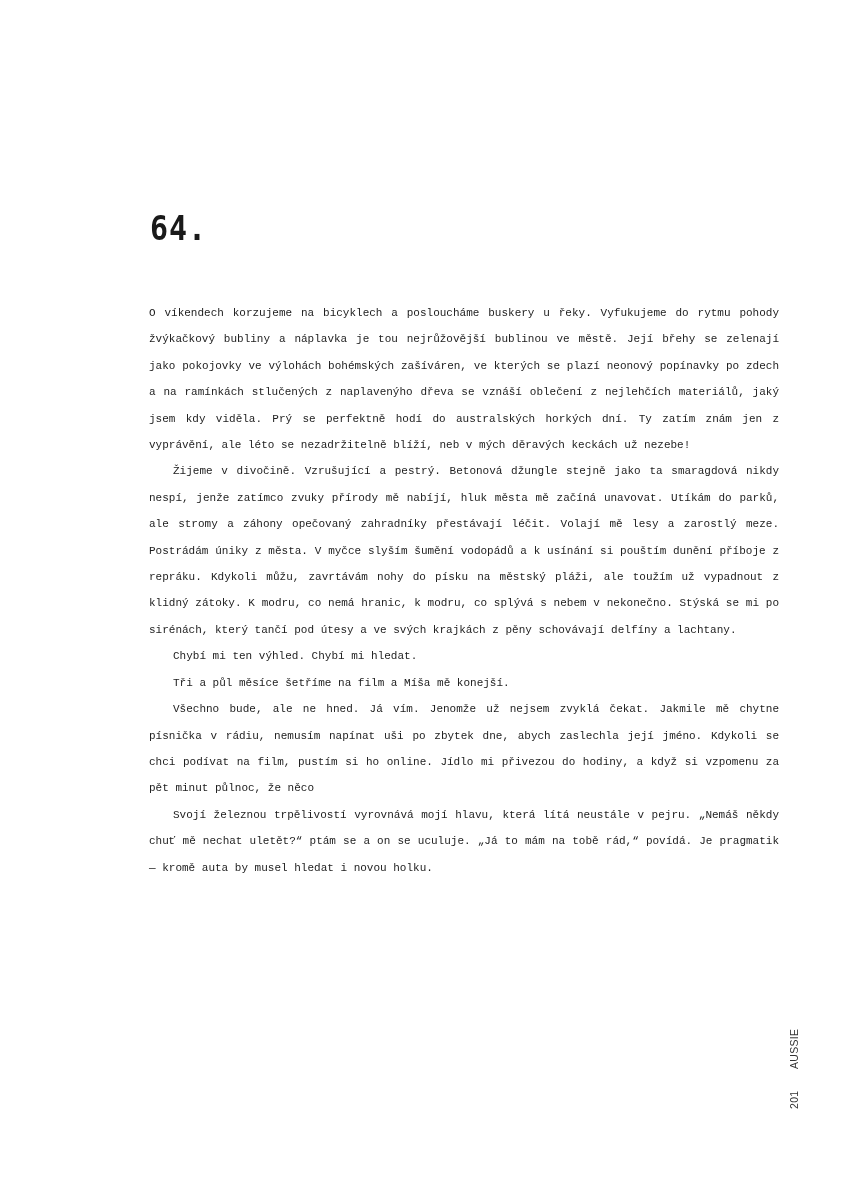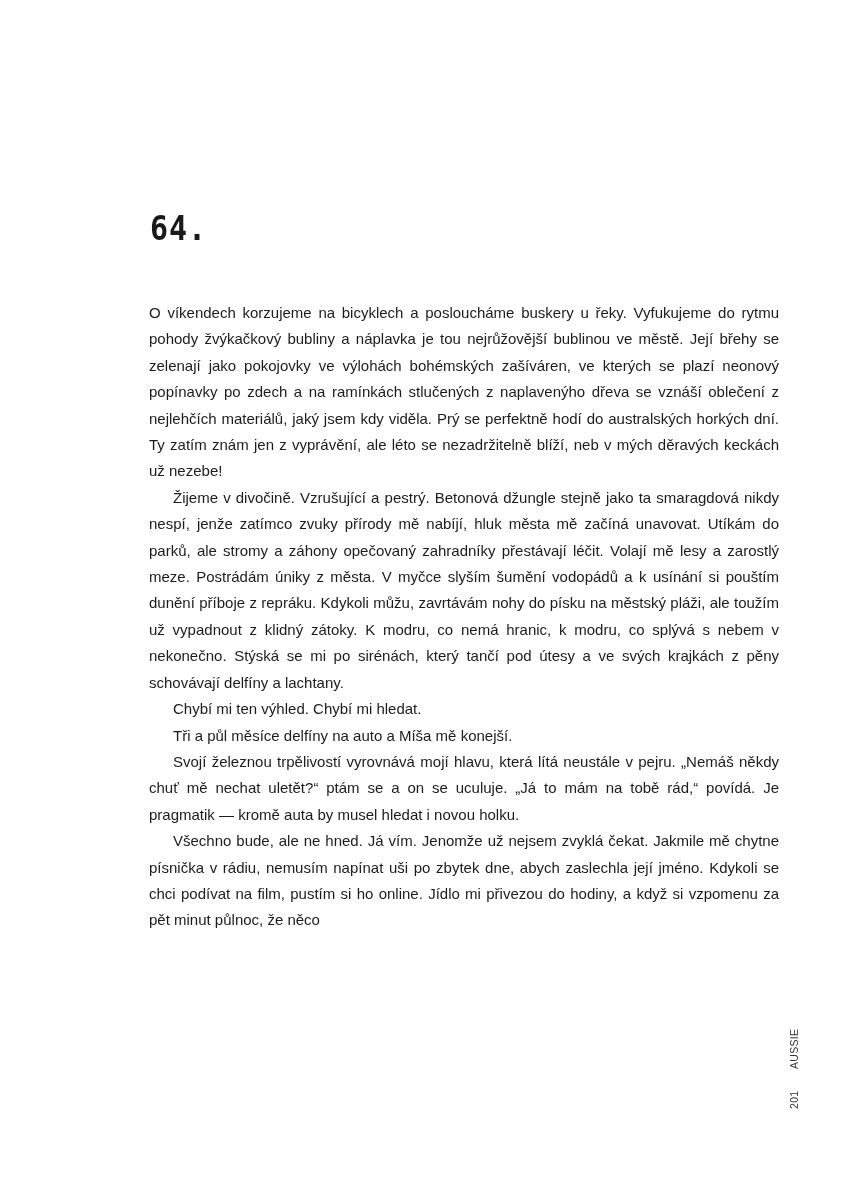--- a/index.html
+++ b/index.html
@@ -10,22 +10,22 @@
     .chapter-number {
       position: absolute; left: 150px; top: 208px;
       font-family: "DejaVu Sans Mono", monospace;
       font-weight: bold; font-size: 30px; letter-spacing: 1px;
       color: #1a1a1a;
       transform: scaleY(1.15);
       transform-origin: left top;
     }
     .body-text {
       position: absolute; left: 149px; top: 300px; width: 630px;
-      font-family: Liberation Sans, sans-serif;
-      font-size: 15px; line-height: 26.4px;
+      font-family: Liberation Mono, monospace;
+      font-size: 11px; line-height: 26.4px;
       color: #1c1c1c;
       text-align: justify;
     }
     .body-text p { margin: 0; }
     .body-text p.indent { text-indent: 24px; }
     .body-text p.last-line-justify { text-align-last: left; }
     .body-text .quote {
       font-style: italic; text-indent: 24px; margin: 26.4px 0 26.4px 0;
     }
     .side-label {
@@ -40,20 +40,20 @@
 </head>
 <body>
 
 <div class="page">
   <div class="chapter-number">64.</div>
 
   <div class="body-text">
     <p>O víkendech korzujeme na bicyklech a posloucháme buskery u řeky. Vyfukujeme do rytmu pohody žvýkačkový bubliny a náplavka je tou nejrůžovější bublinou ve městě. Její břehy se zelenají jako pokojovky ve výlohách bohémských zašíváren, ve kterých se plazí neonový popínavky po zdech a na ramínkách stlučených z naplavenýho dřeva se vznáší oblečení z nejlehčích materiálů, jaký jsem kdy viděla. Prý se perfektně hodí do australských horkých dní. Ty zatím znám jen z vyprávění, ale léto se nezadržitelně blíží, neb v mých děravých keckách už nezebe!</p>
     <p class="indent">Žijeme v divočině. Vzrušující a pestrý. Betonová džungle stejně jako ta smaragdová nikdy nespí, jenže zatímco zvuky přírody mě nabíjí, hluk města mě začíná unavovat. Utíkám do parků, ale stromy a záhony opečovaný zahradníky přestávají léčit. Volají mě lesy a zarostlý meze. Postrádám úniky z města. V myčce slyším šumění vodopádů a k usínání si pouštím dunění příboje z repráku. Kdykoli můžu, zavrtávám nohy do písku na městský pláži, ale toužím už vypadnout z klidný zátoky. K modru, co nemá hranic, k modru, co splývá s nebem v nekonečno. Stýská se mi po sirénách, který tančí pod útesy a ve svých krajkách z pěny schovávají delfíny a lachtany.</p>
     <p class="indent">Chybí mi ten výhled. Chybí mi hledat.</p>
-    <p class="indent">Tři a půl měsíce delfíny na auto a Míša mě konejší.</p>
+    <p class="indent">Tři a půl měsíce šetříme na film a Míša mě konejší.</p>
+    <p class="indent last-line-justify">Všechno bude, ale ne hned. Já vím. Jenomže už nejsem zvyklá čekat. Jakmile mě chytne písnička v rádiu, nemusím napínat uši po zbytek dne, abych zaslechla její jméno. Kdykoli se chci podívat na film, pustím si ho online. Jídlo mi přivezou do hodiny, a když si vzpomenu za pět minut půlnoc, že něco</p>
     <p class="indent">Svojí železnou trpělivostí vyrovnává mojí hlavu, která lítá neustále v pejru. „Nemáš někdy chuť mě nechat uletět?“ ptám se a on se uculuje. „Já to mám na tobě rád,“ povídá. Je pragmatik — kromě auta by musel hledat i novou holku.</p>
-    <p class="indent last-line-justify">Všechno bude, ale ne hned. Já vím. Jenomže už nejsem zvyklá čekat. Jakmile mě chytne písnička v rádiu, nemusím napínat uši po zbytek dne, abych zaslechla její jméno. Kdykoli se chci podívat na film, pustím si ho online. Jídlo mi přivezou do hodiny, a když si vzpomenu za pět minut půlnoc, že něco</p>
   </div>
 
   <div class="side-label running-head">AUSSIE</div>
   <div class="side-label page-number">201</div>
 </div>
 
 </body></html>

